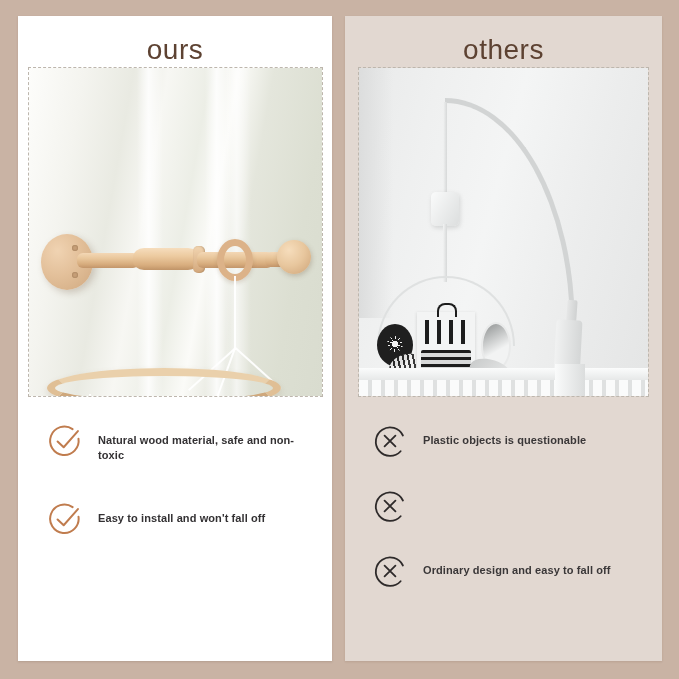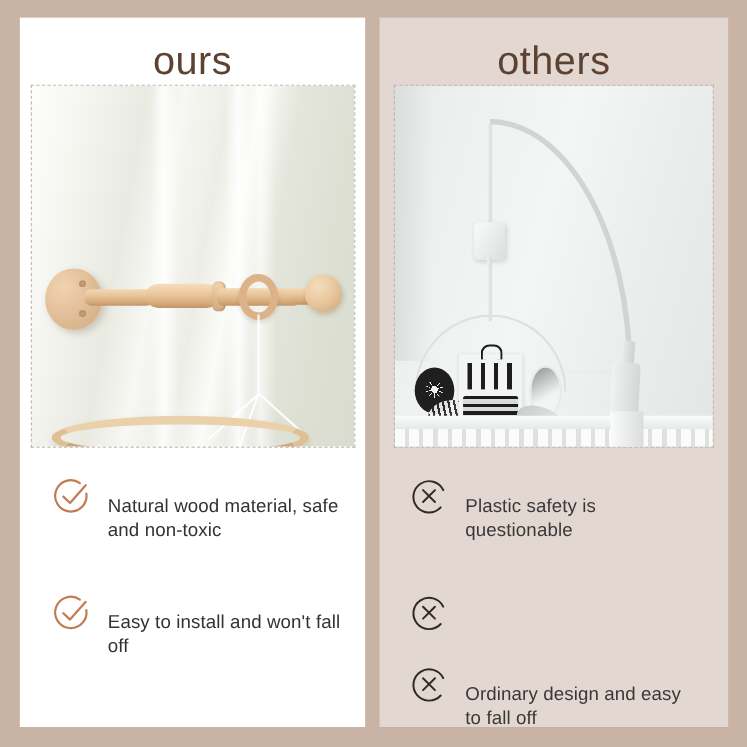--- a/index.html
+++ b/index.html
@@ -40,21 +40,21 @@
   .panel-others {
     left: 345px;
     width: 317px;
     background: #e2d8d1;
     box-shadow: 0 1px 2px rgba(90,60,45,.14);
   }
 
   
   .panel-title {
     text-align: center;
-    font-size: 36px;
+    font-size: 28px;
     font-weight: 400;
     letter-spacing: .5px;
     color: #5d4232;
     margin: 0;
     padding-top: 16px;
     line-height: 1.25;
     font-family: "Liberation Sans", sans-serif;
   }
 
   
@@ -341,24 +341,24 @@
   .feature {
     display: flex;
     align-items: flex-start;
     gap: 14px;
     margin-bottom: 26px;
   }
   .feature:last-child { margin-bottom: 0; }
 
   .f-icon { flex: 0 0 auto; width: 38px; height: 38px; margin-top: 1px; }
   .f-text {
-    font-size: 17px;
+    font-size: 11px;
     line-height: 1.32;
     color: #333133;
-    font-weight: 400;
+    font-weight: 700;
     letter-spacing: .1px;
     max-width: 218px;
     padding-top: 1px;
   }
   .panel-others .f-text { color: #3a3738; max-width: 206px; }
 </style>
 </head>
 <body>
 
 <div class="canvas">
@@ -462,21 +462,21 @@
 
     <div class="features">
 
       <div class="feature">
         <span class="f-icon">
           <svg viewBox="0 0 40 40" width="38" height="38" aria-hidden="true">
             <path d="M33.6 14.2 A15 15 0 1 0 31.2 30.8" fill="none" stroke="#2e2a2a" stroke-width="1.9" stroke-linecap="round"></path>
             <path d="M14.3 14.3 L25.7 25.7 M25.7 14.3 L14.3 25.7" fill="none" stroke="#2e2a2a" stroke-width="1.9" stroke-linecap="round"></path>
           </svg>
         </span>
-        <p class="f-text">Plastic safety is questionable</p>
+        <p class="f-text">Plastic objects is questionable</p>
       </div>
 
       <div class="feature">
         <span class="f-icon">
           <svg viewBox="0 0 40 40" width="38" height="38" aria-hidden="true">
             <path d="M33.6 14.2 A15 15 0 1 0 31.2 30.8" fill="none" stroke="#2e2a2a" stroke-width="1.9" stroke-linecap="round"></path>
             <path d="M14.3 14.3 L25.7 25.7 M25.7 14.3 L14.3 25.7" fill="none" stroke="#2e2a2a" stroke-width="1.9" stroke-linecap="round"></path>
           </svg>
         </span>
       </div>

